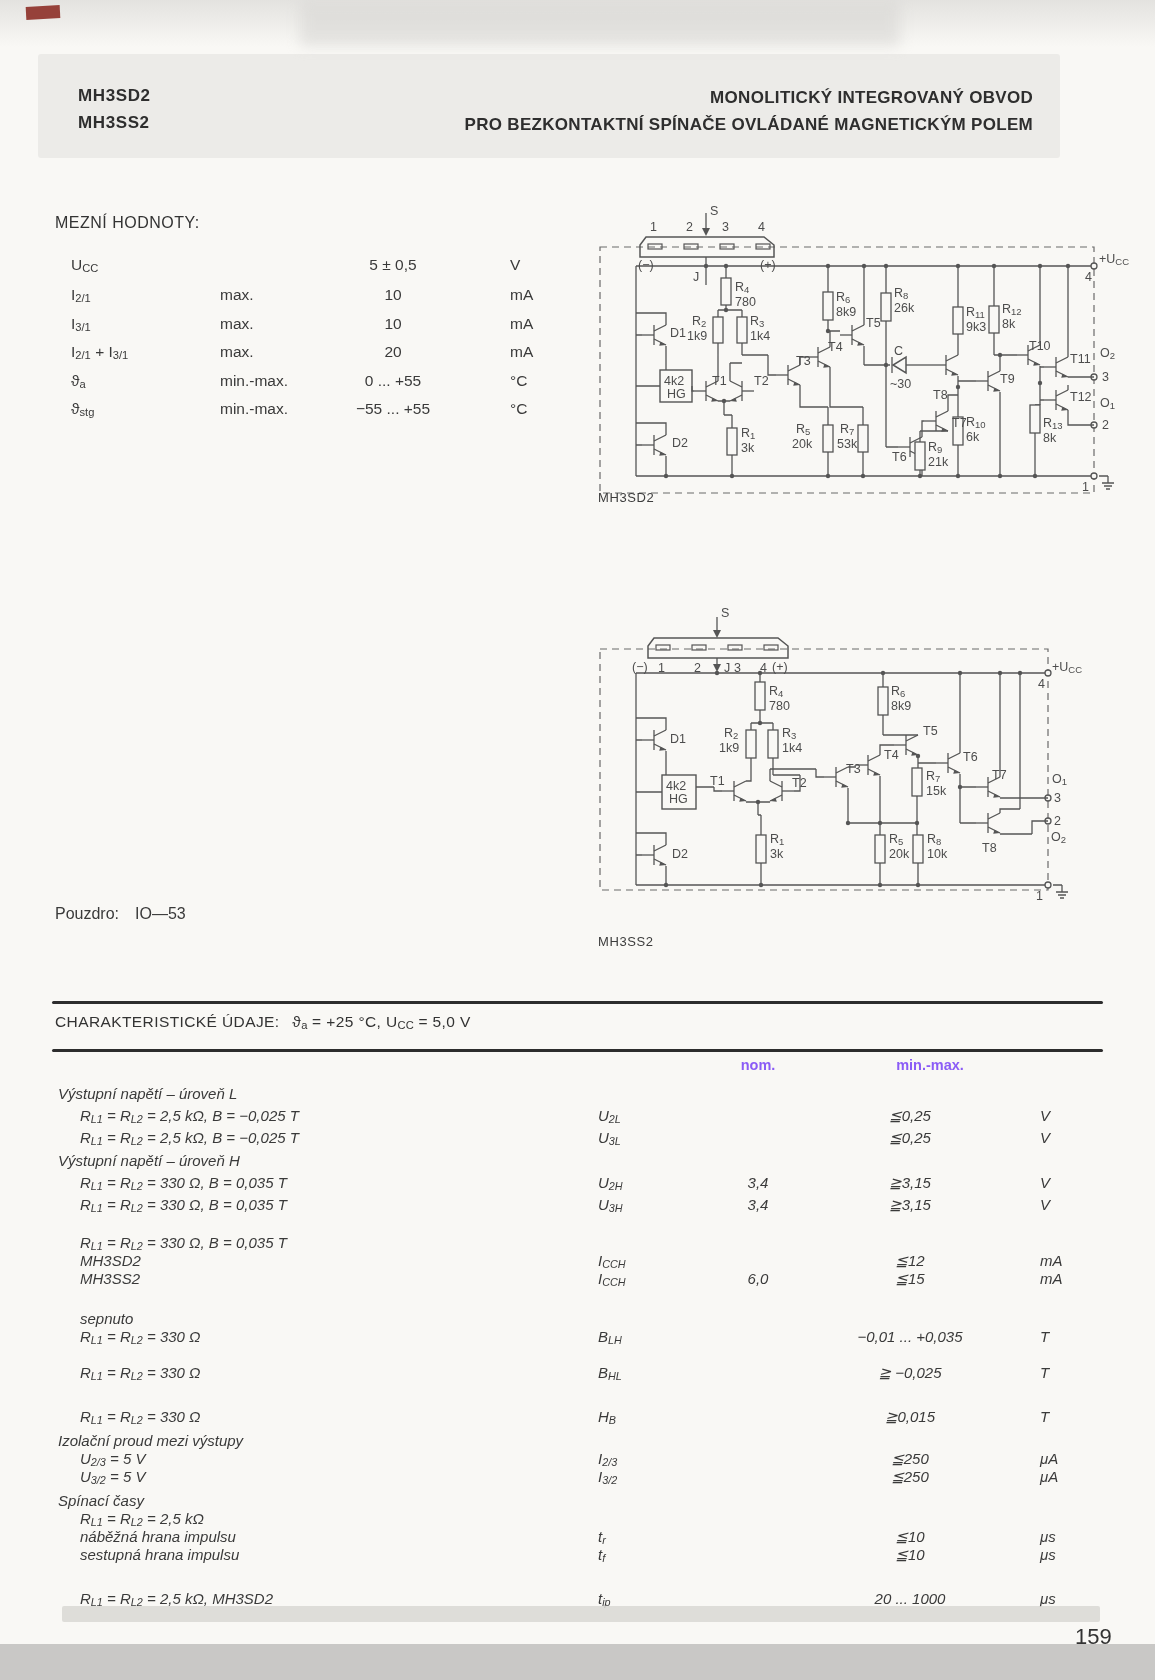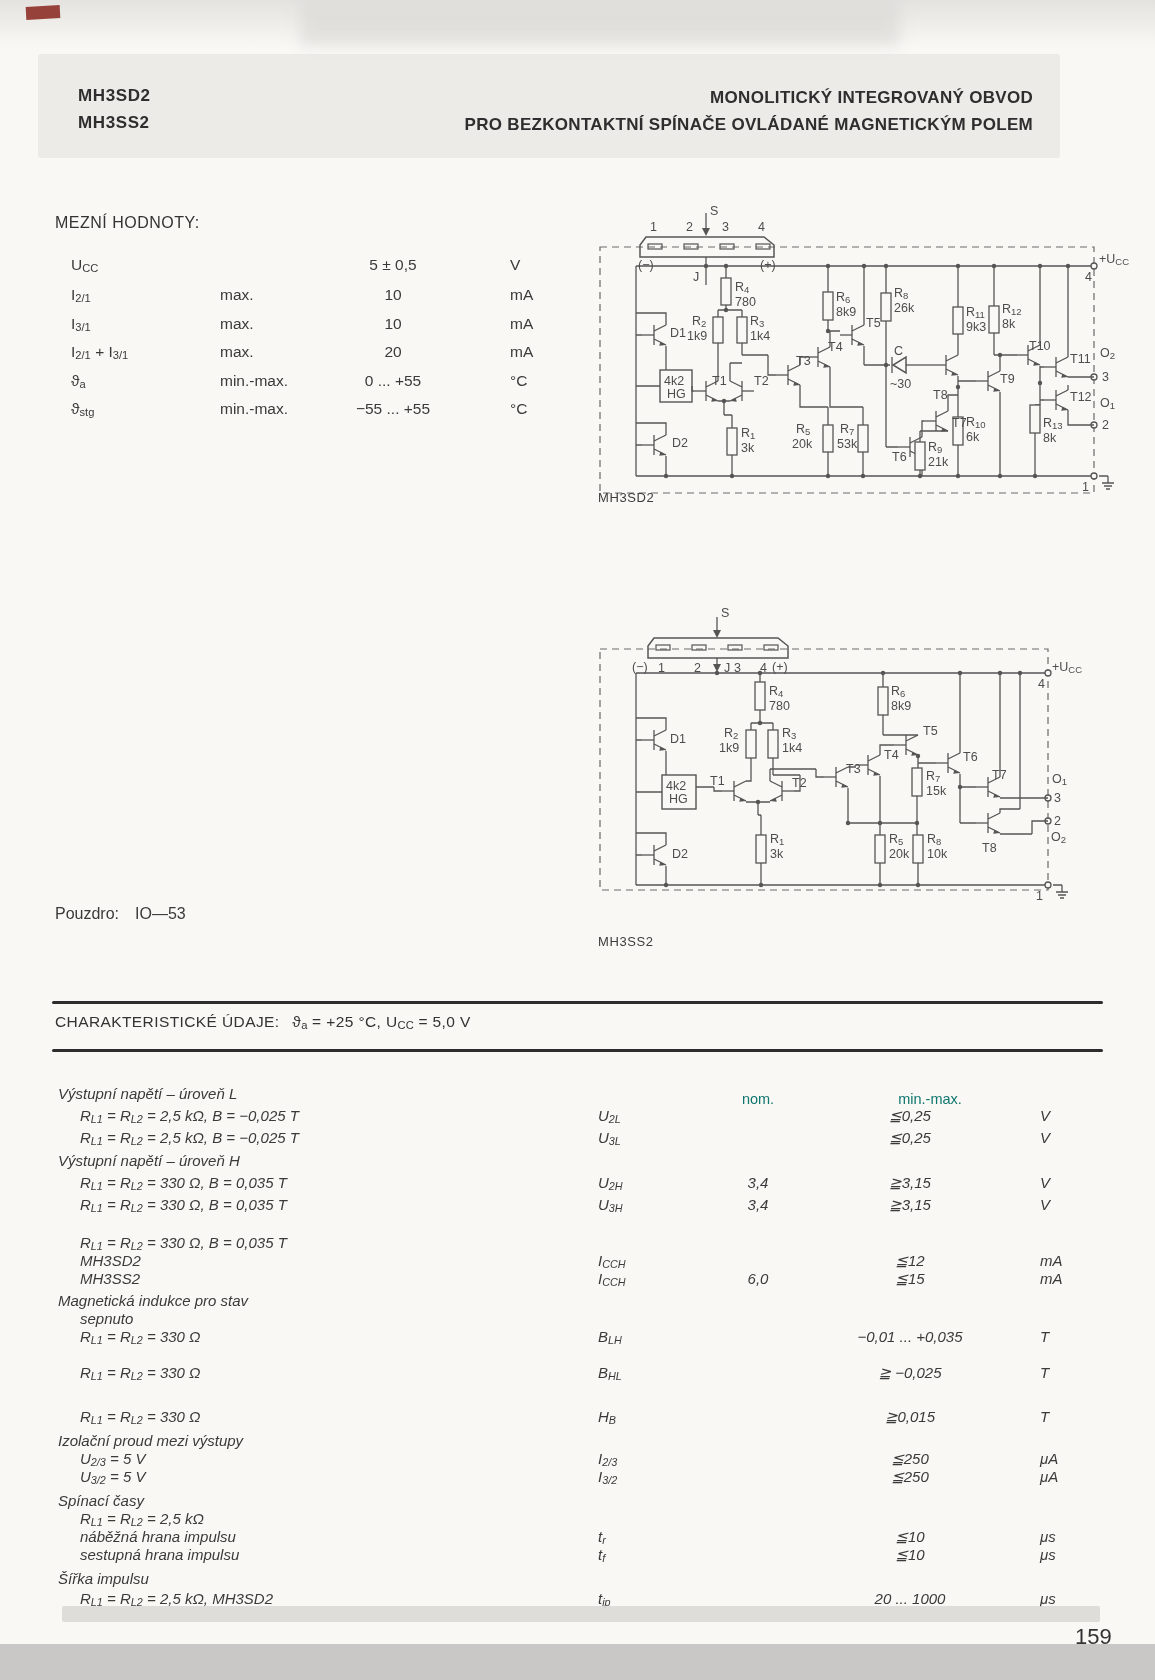--- a/index.html
+++ b/index.html
@@ -21,21 +21,21 @@
   .limrow .unit{position:absolute;left:455px;}
   sub{font-size:72%;vertical-align:-18%;letter-spacing:0;}
   .sch{position:absolute;}
   .sch svg{position:absolute;left:0;top:0;}
   .sl{position:absolute;font-style:normal;font-size:12.5px;line-height:1;color:#4d4d4d;white-space:nowrap;}
   .sl sub{font-size:9.5px;}
   .cap{position:absolute;font-size:13px;letter-spacing:.6px;color:#3d3d3d;}
   .pz{position:absolute;top:905px;font-size:16px;color:#3a3a3a;}
   .rule{position:absolute;height:3px;background:#2d2d2d;border-radius:2px;}
   .chead{position:absolute;left:55px;top:1013px;font-size:15.5px;letter-spacing:.4px;color:#333;}
-  .colh{position:absolute;top:1091px;font-size:14.5px;font-weight:normal;color:#0f766e;text-align:center;}
+  .colh{position:absolute;top:1057px;font-size:14.5px;font-weight:bold;color:#8b5cf6;text-align:center;}
   .chars{position:absolute;left:55px;top:1080px;width:1060px;height:540px;font-style:italic;}
   .crow{position:absolute;left:0;width:1060px;height:20px;font-size:15px;color:#3a3a3a;}
   .crow .p{position:absolute;left:3px;white-space:nowrap;}
   .crow .p.ind{left:25px;}
   .crow .sym{position:absolute;left:543px;}
   .crow .nom{position:absolute;left:663px;width:80px;text-align:center;}
   .crow .mm{position:absolute;left:770px;width:170px;text-align:center;}
   .crow .unit{position:absolute;left:985px;}
   .graybar{position:absolute;left:62px;top:1606px;width:1038px;height:16px;background:#d9d8d4;border-radius:2px;opacity:.85;}
   .pgnum{position:absolute;left:1075px;top:1624px;font-size:22px;color:#333;}
@@ -469,23 +469,20 @@
       <span class="mm">≦12</span>
       <span class="unit">mA</span>
     </div>
     <div class="crow" style="top:190px">
       <span class="p ind">MH3SS2</span>
       <span class="sym">I<sub>CCH</sub></span>
       <span class="nom">6,0</span>
       <span class="mm">≦15</span>
       <span class="unit">mA</span>
     </div>
-    <div class="crow" style="top:212px">
-        <span class="p">Magnetická indukce pro stav</span>
-      </div>
     <div class="crow" style="top:230px">
         <span class="p ind">sepnuto</span>
       </div>
     <div class="crow" style="top:248px">
       <span class="p ind">R<sub>L1</sub> = R<sub>L2</sub> = 330 Ω</span>
       <span class="sym">B<sub>LH</sub></span>
       <span class="mm">−0,01 ... +0,035</span>
       <span class="unit">T</span>
     </div>
     <div class="crow" style="top:284px">
@@ -526,23 +523,20 @@
       <span class="sym">t<sub>r</sub></span>
       <span class="mm">≦10</span>
       <span class="unit">μs</span>
     </div>
     <div class="crow" style="top:466px">
       <span class="p ind">sestupná hrana impulsu</span>
       <span class="sym">t<sub>f</sub></span>
       <span class="mm">≦10</span>
       <span class="unit">μs</span>
     </div>
-    <div class="crow" style="top:490px">
-        <span class="p">Šířka impulsu</span>
-      </div>
     <div class="crow" style="top:510px">
       <span class="p ind">R<sub>L1</sub> = R<sub>L2</sub> = 2,5 kΩ, MH3SD2</span>
       <span class="sym">t<sub>ip</sub></span>
       <span class="mm">20 ... 1000</span>
       <span class="unit">μs</span>
     </div>
   </div>
 
   <div class="graybar"></div>
   <div class="pgnum">159</div>

